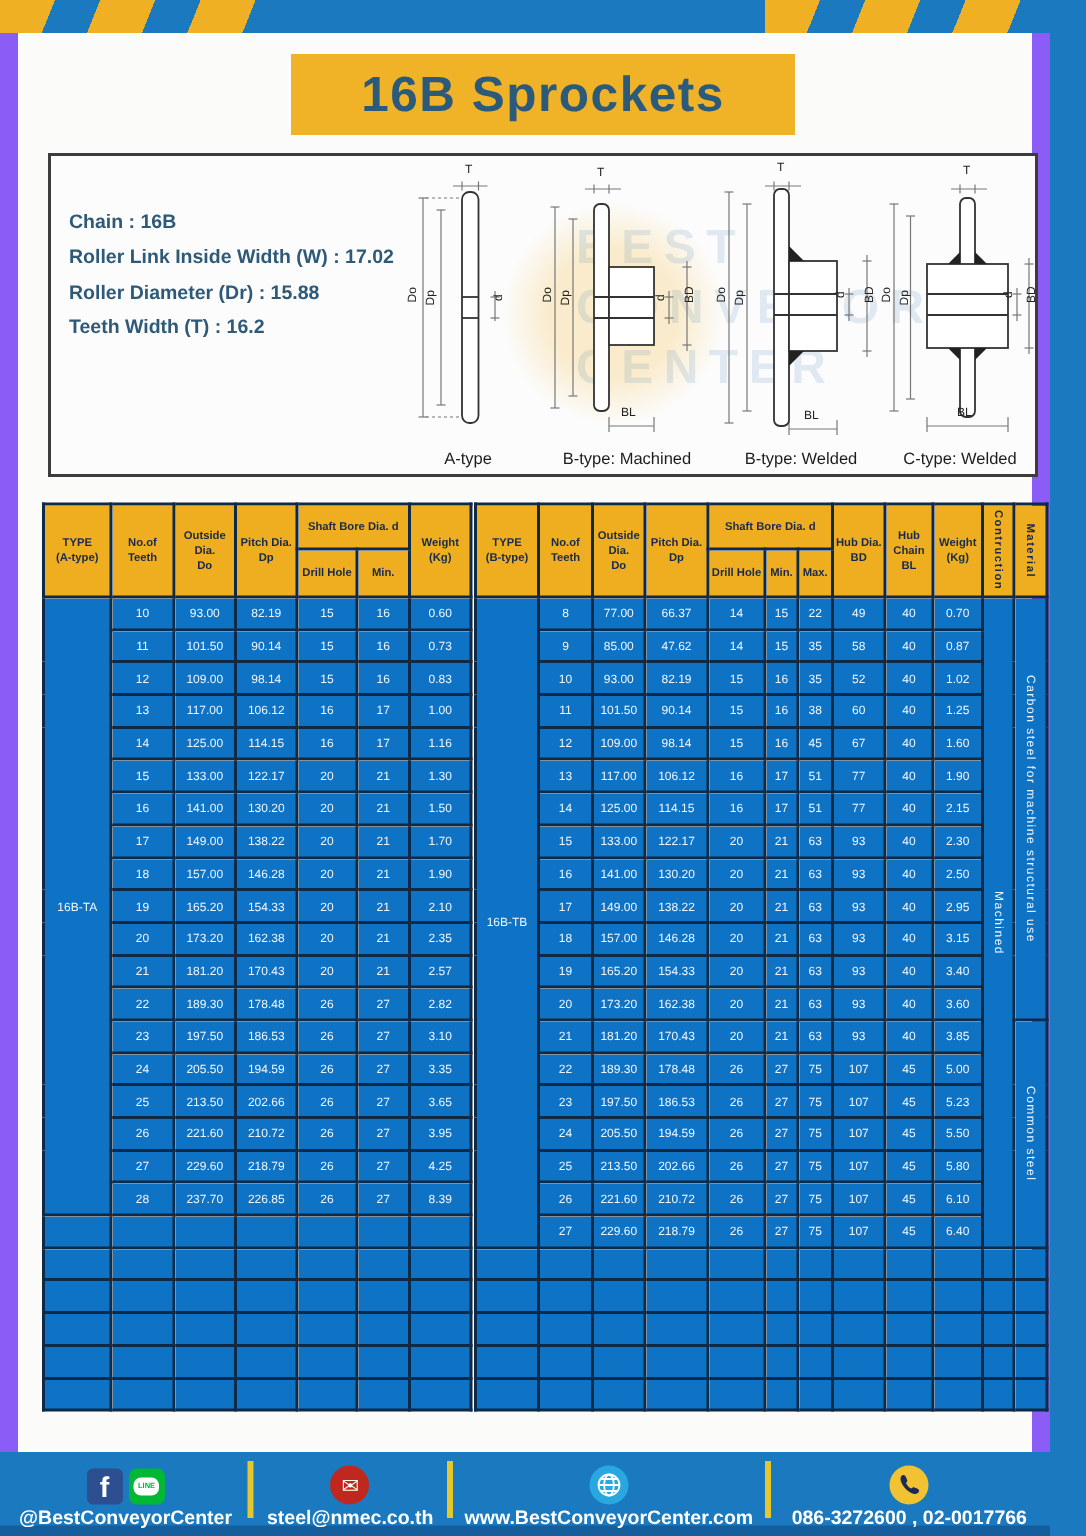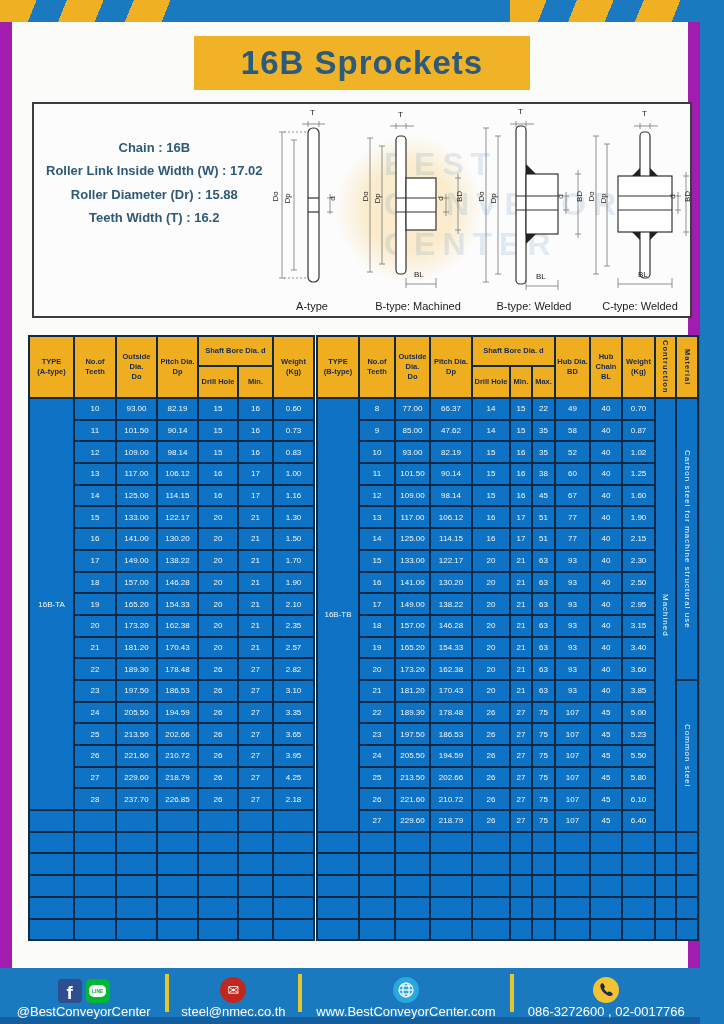--- a/index.html
+++ b/index.html
@@ -1,18 +1,18 @@
 <!DOCTYPE html>
 <html><head>
 <meta charset="utf-8">
 <style>
   * { margin:0; padding:0; box-sizing:border-box; }
   html,body { width:724px; height:1024px; overflow:hidden; background:#1b79c0;
     font-family:"Liberation Sans", sans-serif; }
-  .page { position:relative; width:700px; height:1024px; background:#a21caf; }
+  .page { position:relative; width:700px; height:1024px; background:#8b5cf6; }
 
   
   .top-bar { position:absolute; left:0; top:0; right:0; height:22px; background:#1b79c0; overflow:hidden; }
   .stripes-left, .stripes-right { position:absolute; top:0; height:22px; width:190px;
     background:repeating-linear-gradient(112deg, #f0b024 0 34px, #1b79c0 34px 62px); }
   .stripes-left { left:0; }
   .stripes-right { right:0; }
 
   
   .content { position:absolute; left:12px; right:12px; top:22px; bottom:56px; background:#fbfbfa; }
@@ -23,21 +23,21 @@
   .title-banner h1 { font-size:33px; font-weight:bold; color:#2b5a7a; letter-spacing:1px; }
 
   
   .diagram-panel { position:absolute; left:20px; top:80px; width:660px; height:216px;
     background:#fcfcfc; border:2px solid #3c3c3c; overflow:hidden; }
   .watermark { position:absolute; left:350px; top:40px; width:230px; font-size:32px; font-weight:bold;
     color:rgba(70,130,180,0.15); letter-spacing:7px; line-height:1.25; z-index:0; }
   .watermark-star { position:absolute; left:300px; top:30px; width:150px; height:150px;
     background:radial-gradient(circle, rgba(240,175,30,0.22) 0 40%, rgba(240,175,30,0) 70%); z-index:0; }
   .specs { position:absolute; left:12px; top:32px; z-index:1; }
-  .specs div { font-size:13px; font-weight:bold; color:#2e5a78; line-height:1.8;text-align:center; }
+  .specs div { font-size:13px; font-weight:bold; color:#2e5a78; line-height:1.8; }
   .fig { position:absolute; top:10px; height:200px; z-index:1; }
   .fig svg { position:absolute; left:0; top:6px; }
   .fig .caption { position:absolute; bottom:2px; left:0; width:100%; text-align:center;
     font-size:11px; color:#1c1c1c; }
   .dim { position:absolute; font-size:8px; color:#222; z-index:2; }
   .rot { transform:rotate(-90deg); transform-origin:center; }
 
   
   .sp-table { position:absolute; border-collapse:collapse; table-layout:fixed; }
   .sp-table th, .sp-table td { border:2px solid #0e2a47; overflow:hidden; text-align:center; vertical-align:middle; padding:0; }
@@ -48,21 +48,21 @@
   .vhead { writing-mode:vertical-rl; font-size:7px; letter-spacing:1px; }
   .vcell { writing-mode:vertical-rl; font-size:7px; letter-spacing:1px; color:#f2f7ff; }
   #table-a { left:16px; top:313px; width:285px; }
   #table-b { left:304px; top:313px; width:381px; }
 
   
   .footer { position:absolute; left:0; right:0; bottom:0; height:56px; background:#1b79c0;
     border-bottom:7px solid #145e9e; display:flex; align-items:center; padding:0 8px; }
   .f-sec { display:flex; flex-direction:column; align-items:center; justify-content:flex-end; height:52px; }
   .f-icons { display:flex; gap:4px; align-items:center; margin-bottom:1px; }
-  .f-label { font-size:13px; font-weight:normal; color:#ffffff; white-space:nowrap;text-align:right; }
+  .f-label { font-size:13px; font-weight:bold; color:#ffffff; white-space:nowrap;text-align:right; }
   .f-div { width:4px; height:38px; background:#e6c62e; margin:0 6px; align-self:center; }
   .icon-fb { width:24px; height:24px; background:#2d4e8f; border-radius:4px; color:#fff;
     font-size:19px; font-weight:bold; display:flex; align-items:flex-end; justify-content:center; line-height:0.95; }
   .icon-line { width:24px; height:24px; background:#00b833; border-radius:5px; display:flex; align-items:center; justify-content:center; }
   .icon-line .bubble { width:17px; height:12px; background:#fff; border-radius:5px;
     font-size:5px; font-weight:bold; color:#00b833; display:flex; align-items:center; justify-content:center; }
   .icon-mail { width:26px; height:26px; background:#c0281f; border-radius:50%; color:#fff;
     display:flex; align-items:center; justify-content:center; font-size:14px; }
   .icon-globe { width:26px; height:26px; background:#29a8e0; border-radius:50%;
     display:flex; align-items:center; justify-content:center; }
@@ -444,21 +444,21 @@
             <td>26</td>
             <td>27</td>
             <td>4.25</td>
           </tr>
           <tr>
             <td>28</td>
             <td>237.70</td>
             <td>226.85</td>
             <td>26</td>
             <td>27</td>
-            <td>2.18</td>
+            <td>8.39</td>
           </tr>
           <tr>
             <td>&nbsp;</td>
             <td>&nbsp;</td>
             <td>&nbsp;</td>
             <td>&nbsp;</td>
             <td>&nbsp;</td>
             <td>&nbsp;</td>
             <td>&nbsp;</td>
           </tr>

